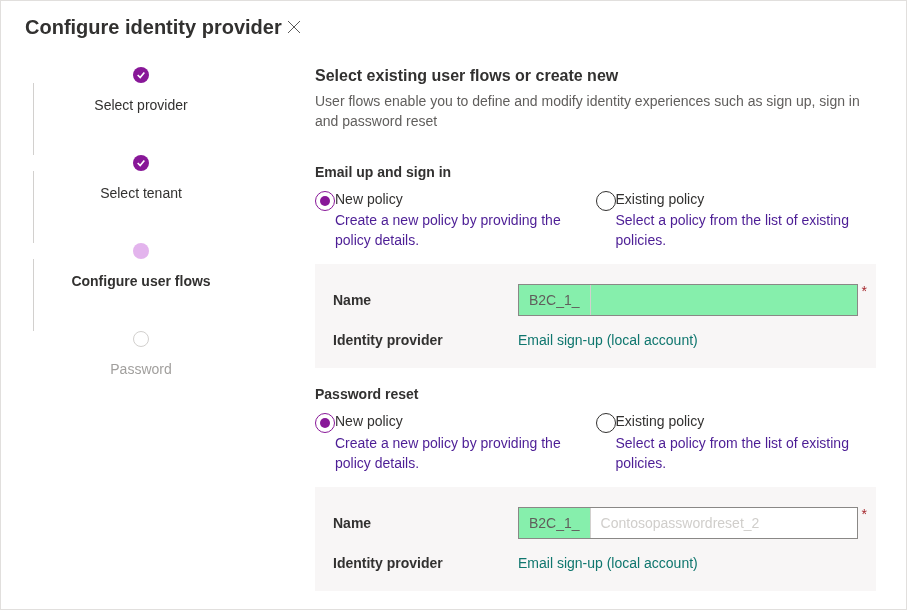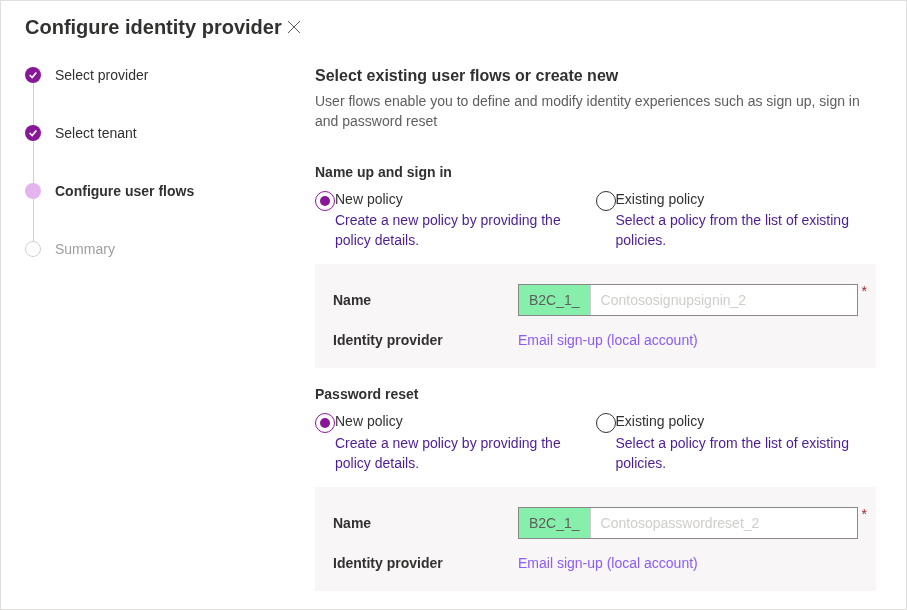--- a/index.html
+++ b/index.html
@@ -45,20 +45,21 @@
     width: 280px;
     padding: 18px 24px 0 24px;
     position: relative;
   }
   .step {
     display: flex;
     align-items: center;
     gap: 14px;
     position: relative;
     padding-bottom: 42px;
+    flex-direction: column;
   }
   .step:last-child { padding-bottom: 0; }
   .step-bullet {
     width: 16px; height: 16px;
     border-radius: 50%;
     display: flex; align-items: center; justify-content: center;
     flex-shrink: 0;
     z-index: 1;
     background: #fff;
   }
@@ -157,21 +158,21 @@
     align-items: center;
     padding: 8px 0;
   }
   .form-label {
     width: 185px;
     font-weight: 600;
     font-size: 14px;
     color: #323130;
     flex-shrink: 0;
   }
-  .form-value { flex: 1; color: #8b5cf6; font-size: 14px; }
+  .form-value { flex: 1; color: #0f766e; font-size: 14px; }
   .input-wrap {
     flex: 1;
     display: flex;
     align-items: center;
     border: 1px solid #8a8886;
     background: #86efac;
     height: 32px;
     position: relative;
   }
   .input-prefix {
@@ -236,29 +237,29 @@
         <div class="step-label">Select tenant</div>
         <div class="step-line"></div>
       </div>
       <div class="step current">
         <div class="step-bullet"></div>
         <div class="step-label">Configure user flows</div>
         <div class="step-line"></div>
       </div>
       <div class="step pending">
         <div class="step-bullet"></div>
-        <div class="step-label">Summary</div>
+        <div class="step-label">Password</div>
       </div>
     </div>
 
     <div class="content">
       <div class="content-title">Select existing user flows or create new</div>
       <div class="content-desc">User flows enable you to define and modify identity experiences such as sign up, sign in and password reset</div>
 
-      <div class="section-label">Name up and sign in</div>
+      <div class="section-label">Email up and sign in</div>
       <div class="radio-row">
         <div class="radio-opt">
           <div class="radio-circle checked"></div>
           <div class="radio-text">
             <div class="radio-title">New policy</div>
             <div class="radio-desc">Create a new policy by providing the policy details.</div>
           </div>
         </div>
         <div class="radio-opt">
           <div class="radio-circle"></div>
@@ -266,21 +267,20 @@
             <div class="radio-title">Existing policy</div>
             <div class="radio-desc">Select a policy from the list of existing policies.</div>
           </div>
         </div>
       </div>
       <div class="form-box">
         <div class="form-row">
           <div class="form-label">Name</div>
           <div class="input-wrap">
             <div class="input-prefix">B2C_1_</div>
-            <input class="input-field" value="Contososignupsignin_2" style="">
             <span class="req-star">*</span>
           </div>
         </div>
         <div class="form-row">
           <div class="form-label">Identity provider</div>
           <div class="form-value">Email sign-up (local account)</div>
         </div>
       </div>
 
       <div class="section-label">Password reset</div>

